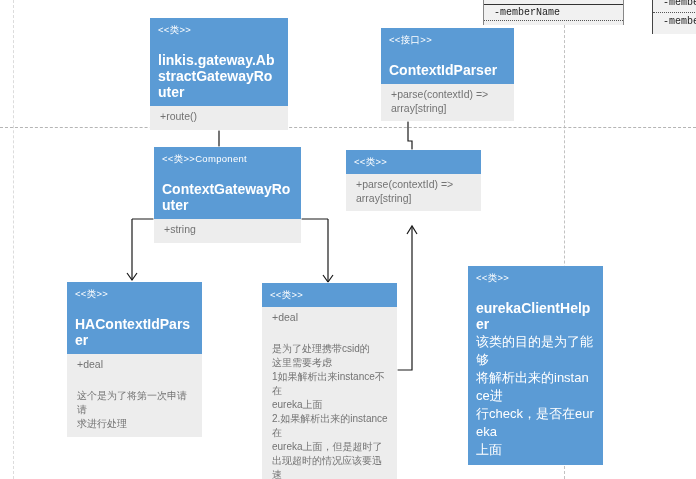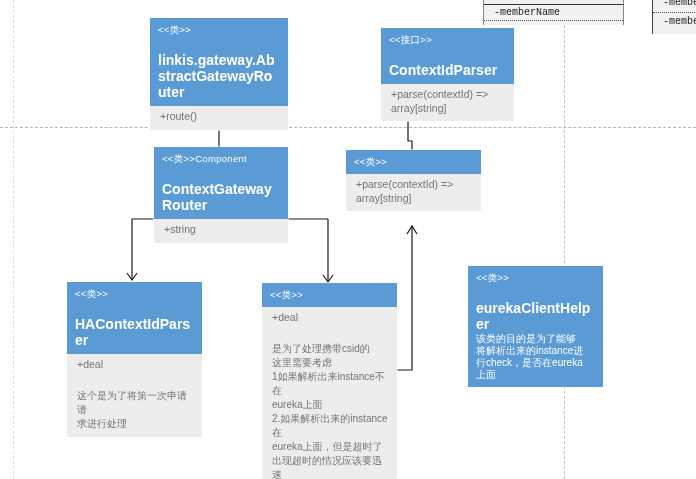--- a/index.html
+++ b/index.html
@@ -12,21 +12,21 @@
   .guide.v{top:0;height:479px;width:0;border-left:1px dashed #c2c2c2;}
   .guide.h{left:0;width:696px;height:0;border-top:1px dashed #b5b5b5;}
   
   #wires{position:absolute;left:0;top:0;z-index:1;pointer-events:none;}
   
   .cls{position:absolute;z-index:2;box-shadow:0 0 0 1px rgba(255,255,255,.6);}
   .cls-head{background:#5b9bd5;color:#fff;padding:5px 8px 6px 8px;}
   .stereo{font-size:9.5px;letter-spacing:.3px;line-height:13px;}
   .cname{font-size:14px;font-weight:700;line-height:16px;margin-top:16px;
          word-break:break-all;}
-  .cdesc{font-size:10px;line-height:12px;margin-top:1px;word-break:break-all;
+  .cdesc{font-size:13px;line-height:18px;margin-top:1px;word-break:break-all;
          white-space:pre-line;}
   .cls-body{background:#ededed;color:#737373;padding:4px 6px 6px 10px;}
   .members{font-size:10.5px;line-height:13.5px;white-space:pre-line;}
   .note{font-size:10px;line-height:14px;white-space:pre-line;margin-top:17px;
         word-break:break-all;}
   
   .pcls{position:absolute;z-index:2;background:#f1f1f1;
         font-family:"Liberation Mono",monospace;font-size:10px;color:#222;}
   .pcls .prow{padding:0 0 0 10px;white-space:nowrap;overflow:hidden;}
   .pcls-left{border-left:1px solid #888;border-right:1px solid #888;}
@@ -89,21 +89,21 @@
     <div class="cls-head">
       <div class="stereo">&lt;&lt;接口&gt;&gt;</div>
       <div class="cname">ContextIdParser</div>
     </div>
     <div class="cls-body">
       <div class="members">+parse(contextId) =&gt;
 array[string]</div>
     </div>
   </div>
 
-  <div class="cls" style="left:154px;top:147px;width:134px;">
+  <div class="cls" style="left:154px;top:147px;width:147px;">
     <div class="cls-head">
       <div class="stereo">&lt;&lt;类&gt;&gt;Component</div>
       <div class="cname">ContextGatewayRouter</div>
     </div>
     <div class="cls-body">
       <div class="members">+string</div>
     </div>
   </div>
 
   <div class="cls" style="left:346px;top:150px;width:135px;">

